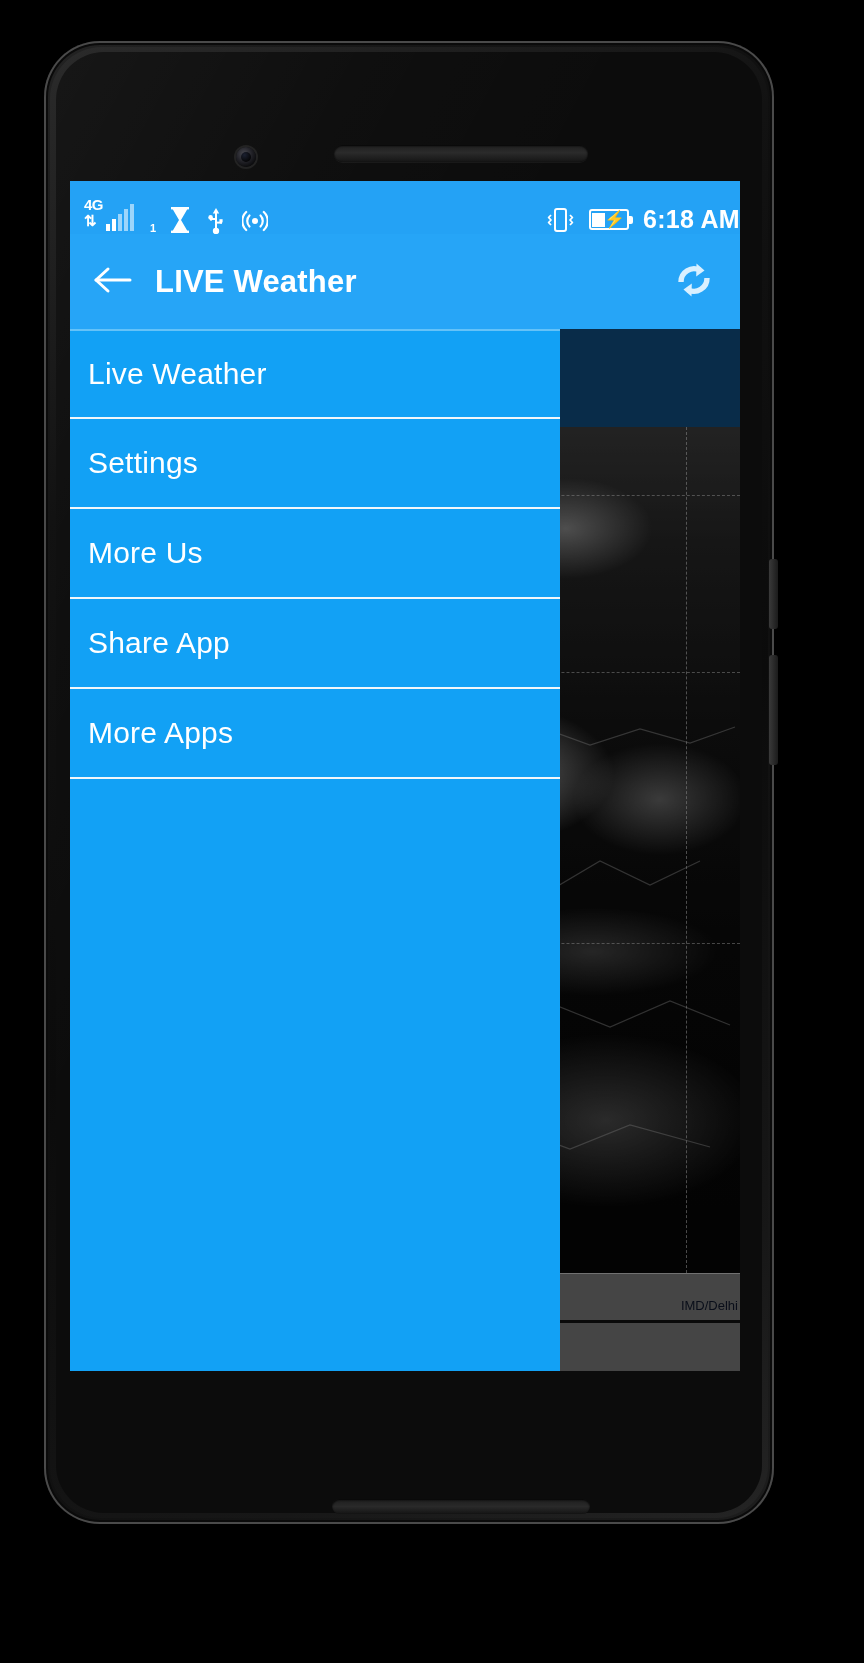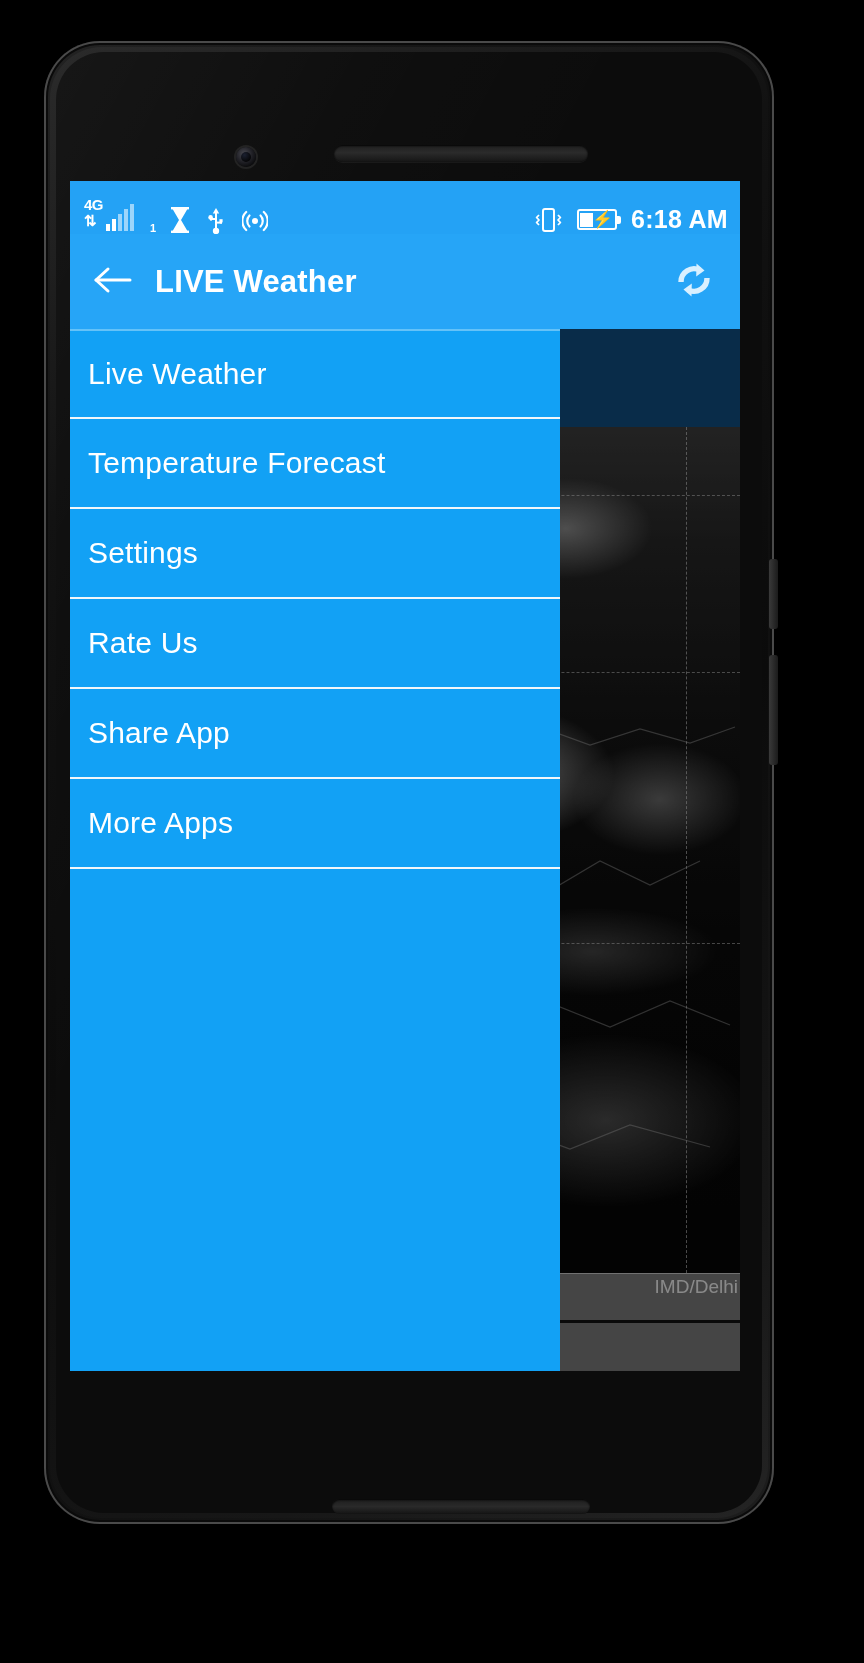--- a/index.html
+++ b/index.html
@@ -117,21 +117,21 @@
   .battery::after{
     content:""; position:absolute; right:-6px; top:5px; width:4px; height:8px;
     background:#fff; border-radius:0 2px 2px 0;
   }
   .battery .fill{
     position:absolute; left:1.5px; top:1.5px; width:13px; bottom:1.5px; background:#fff;
   }
   .battery .bolt{
     position:absolute; left:13px; top:-1px; font-size:17px; line-height:20px; color:#fff;
   }
-  .sb-time{ font-size:25px; font-weight:bold; letter-spacing:0.3px; padding-right:12px; }
+  .sb-time{ font-size:25px; font-weight:bold; letter-spacing:0.3px; padding-right:0; }
 
   
   .toolbar{
     position:absolute; left:0; top:53px; width:100%; height:95px;
     background:#26a5f7; color:#fff; display:flex; align-items:center;
   }
   .tb-back{ width:85px; display:flex; align-items:center; justify-content:center; }
   .tb-title{ font-size:31px; font-weight:bold; letter-spacing:.2px; }
   .tb-refresh{ position:absolute; right:22px; top:50%; transform:translateY(-50%); }
 
@@ -188,21 +188,21 @@
   .legend{
     position:absolute; left:0; bottom:0; width:100%; height:98px;
     background:#737373; border-top:1px solid #bdbdbd;
   }
   .legend-sep{ position:absolute; left:0; right:0; top:46px; height:3px; background:#111; }
   .legend-box{
     position:absolute; left:26px; top:6px; width:86px; height:36px;
     border:1.5px solid #1c1c1c; background:rgba(0,0,0,0.06);
   }
   .legend-902{ position:absolute; left:38px; top:46px; color:#121212; font-size:19px; }
-  .legend-imd{ position:absolute; right:2px; top:2px; color:#e5e5e5; font-size:19px; white-space:nowrap; }
+  .legend-imd{ position:absolute; right:2px; top:24px; color:#0f172a; font-size:13px; white-space:nowrap; }
 
   
   .scrim{ position:absolute; left:0; top:148px; width:100%; height:1042px; background:rgba(0,0,0,0.40); }
   .drawer{
     position:absolute; left:0; top:148px; width:490px; height:1042px;
     background:#12a1f5;
   }
   .drawer-item{
     height:90px; display:flex; align-items:center; padding-left:18px;
     border-bottom:2px solid #f2f7fa; color:#fff;
@@ -379,27 +379,24 @@
       </div>
     </div>
 
     <div class="scrim"></div>
 
     <div class="drawer">
       <div class="drawer-item">
         <span>Live Weather</span>
       </div>
       <div class="drawer-item">
-        <span>Temperature Forecast</span>
+        <span>Settings</span>
       </div>
       <div class="drawer-item">
-        <span>Settings</span>
-      </div>
-      <div class="drawer-item">
-        <span>Rate Us</span>
+        <span>More Us</span>
       </div>
       <div class="drawer-item">
         <span>Share App</span>
       </div>
       <div class="drawer-item">
         <span>More Apps</span>
       </div>
       <div class="drawer-filler"></div>
     </div>
 

